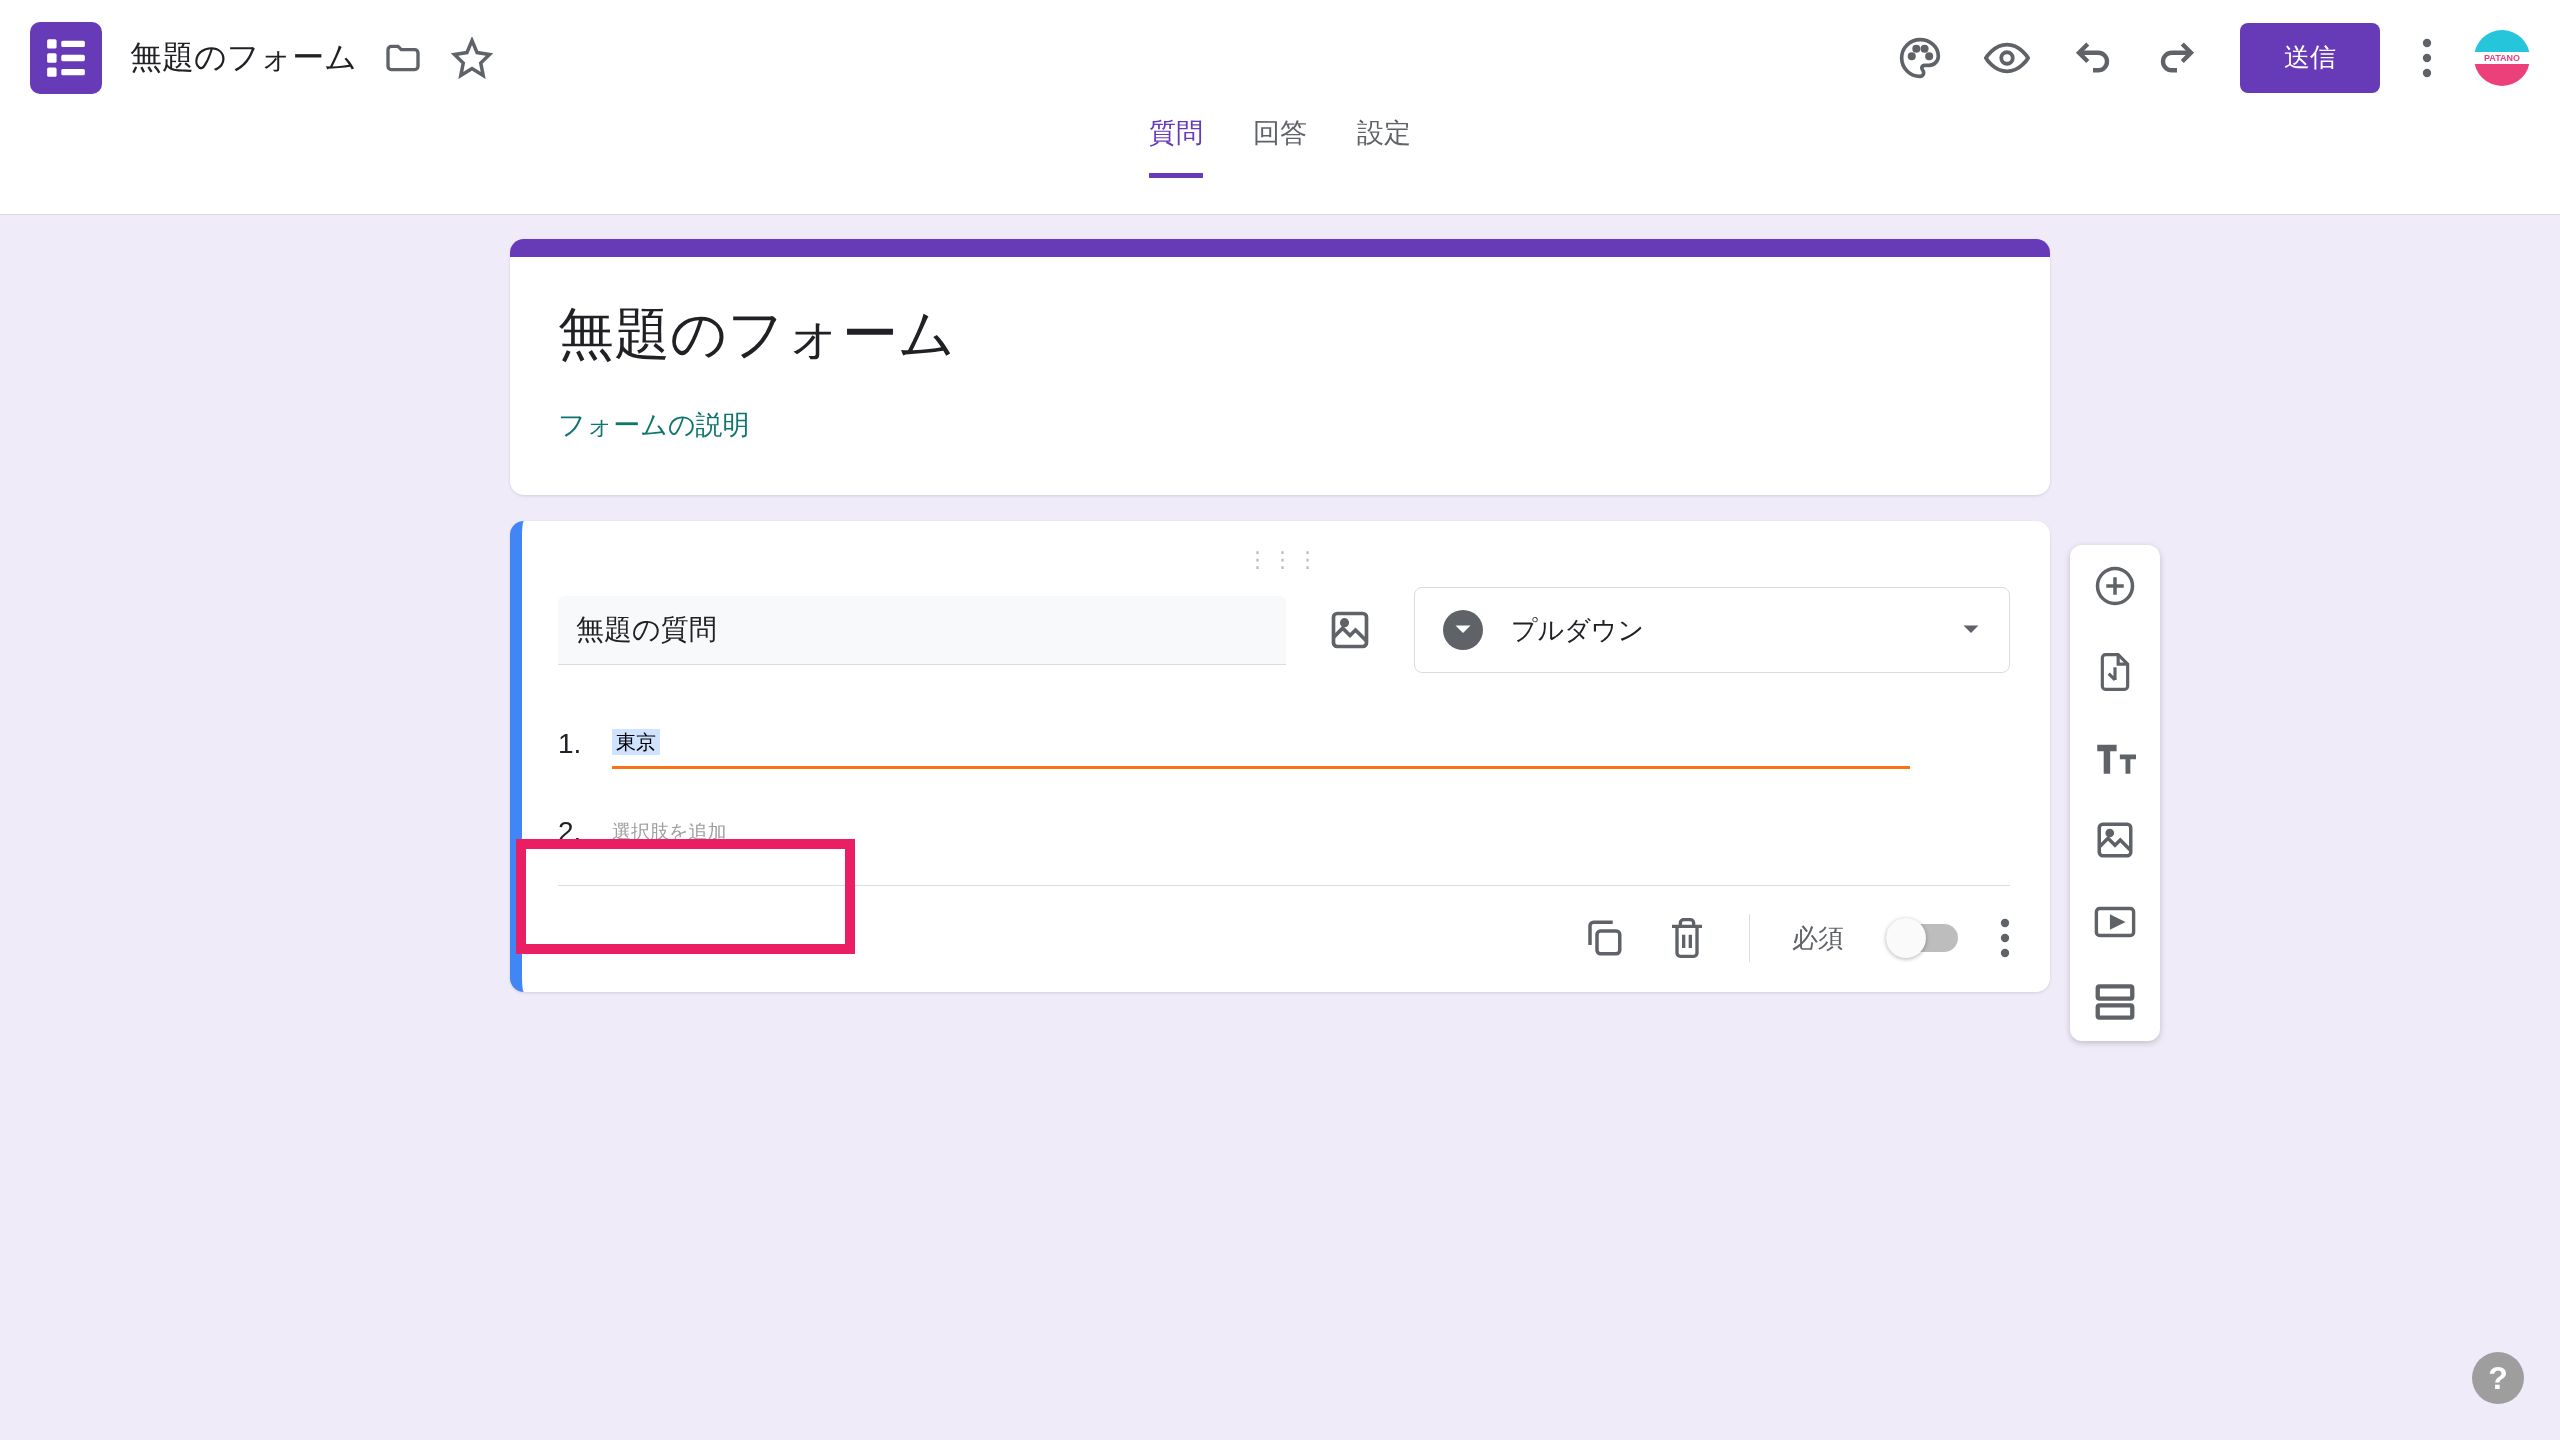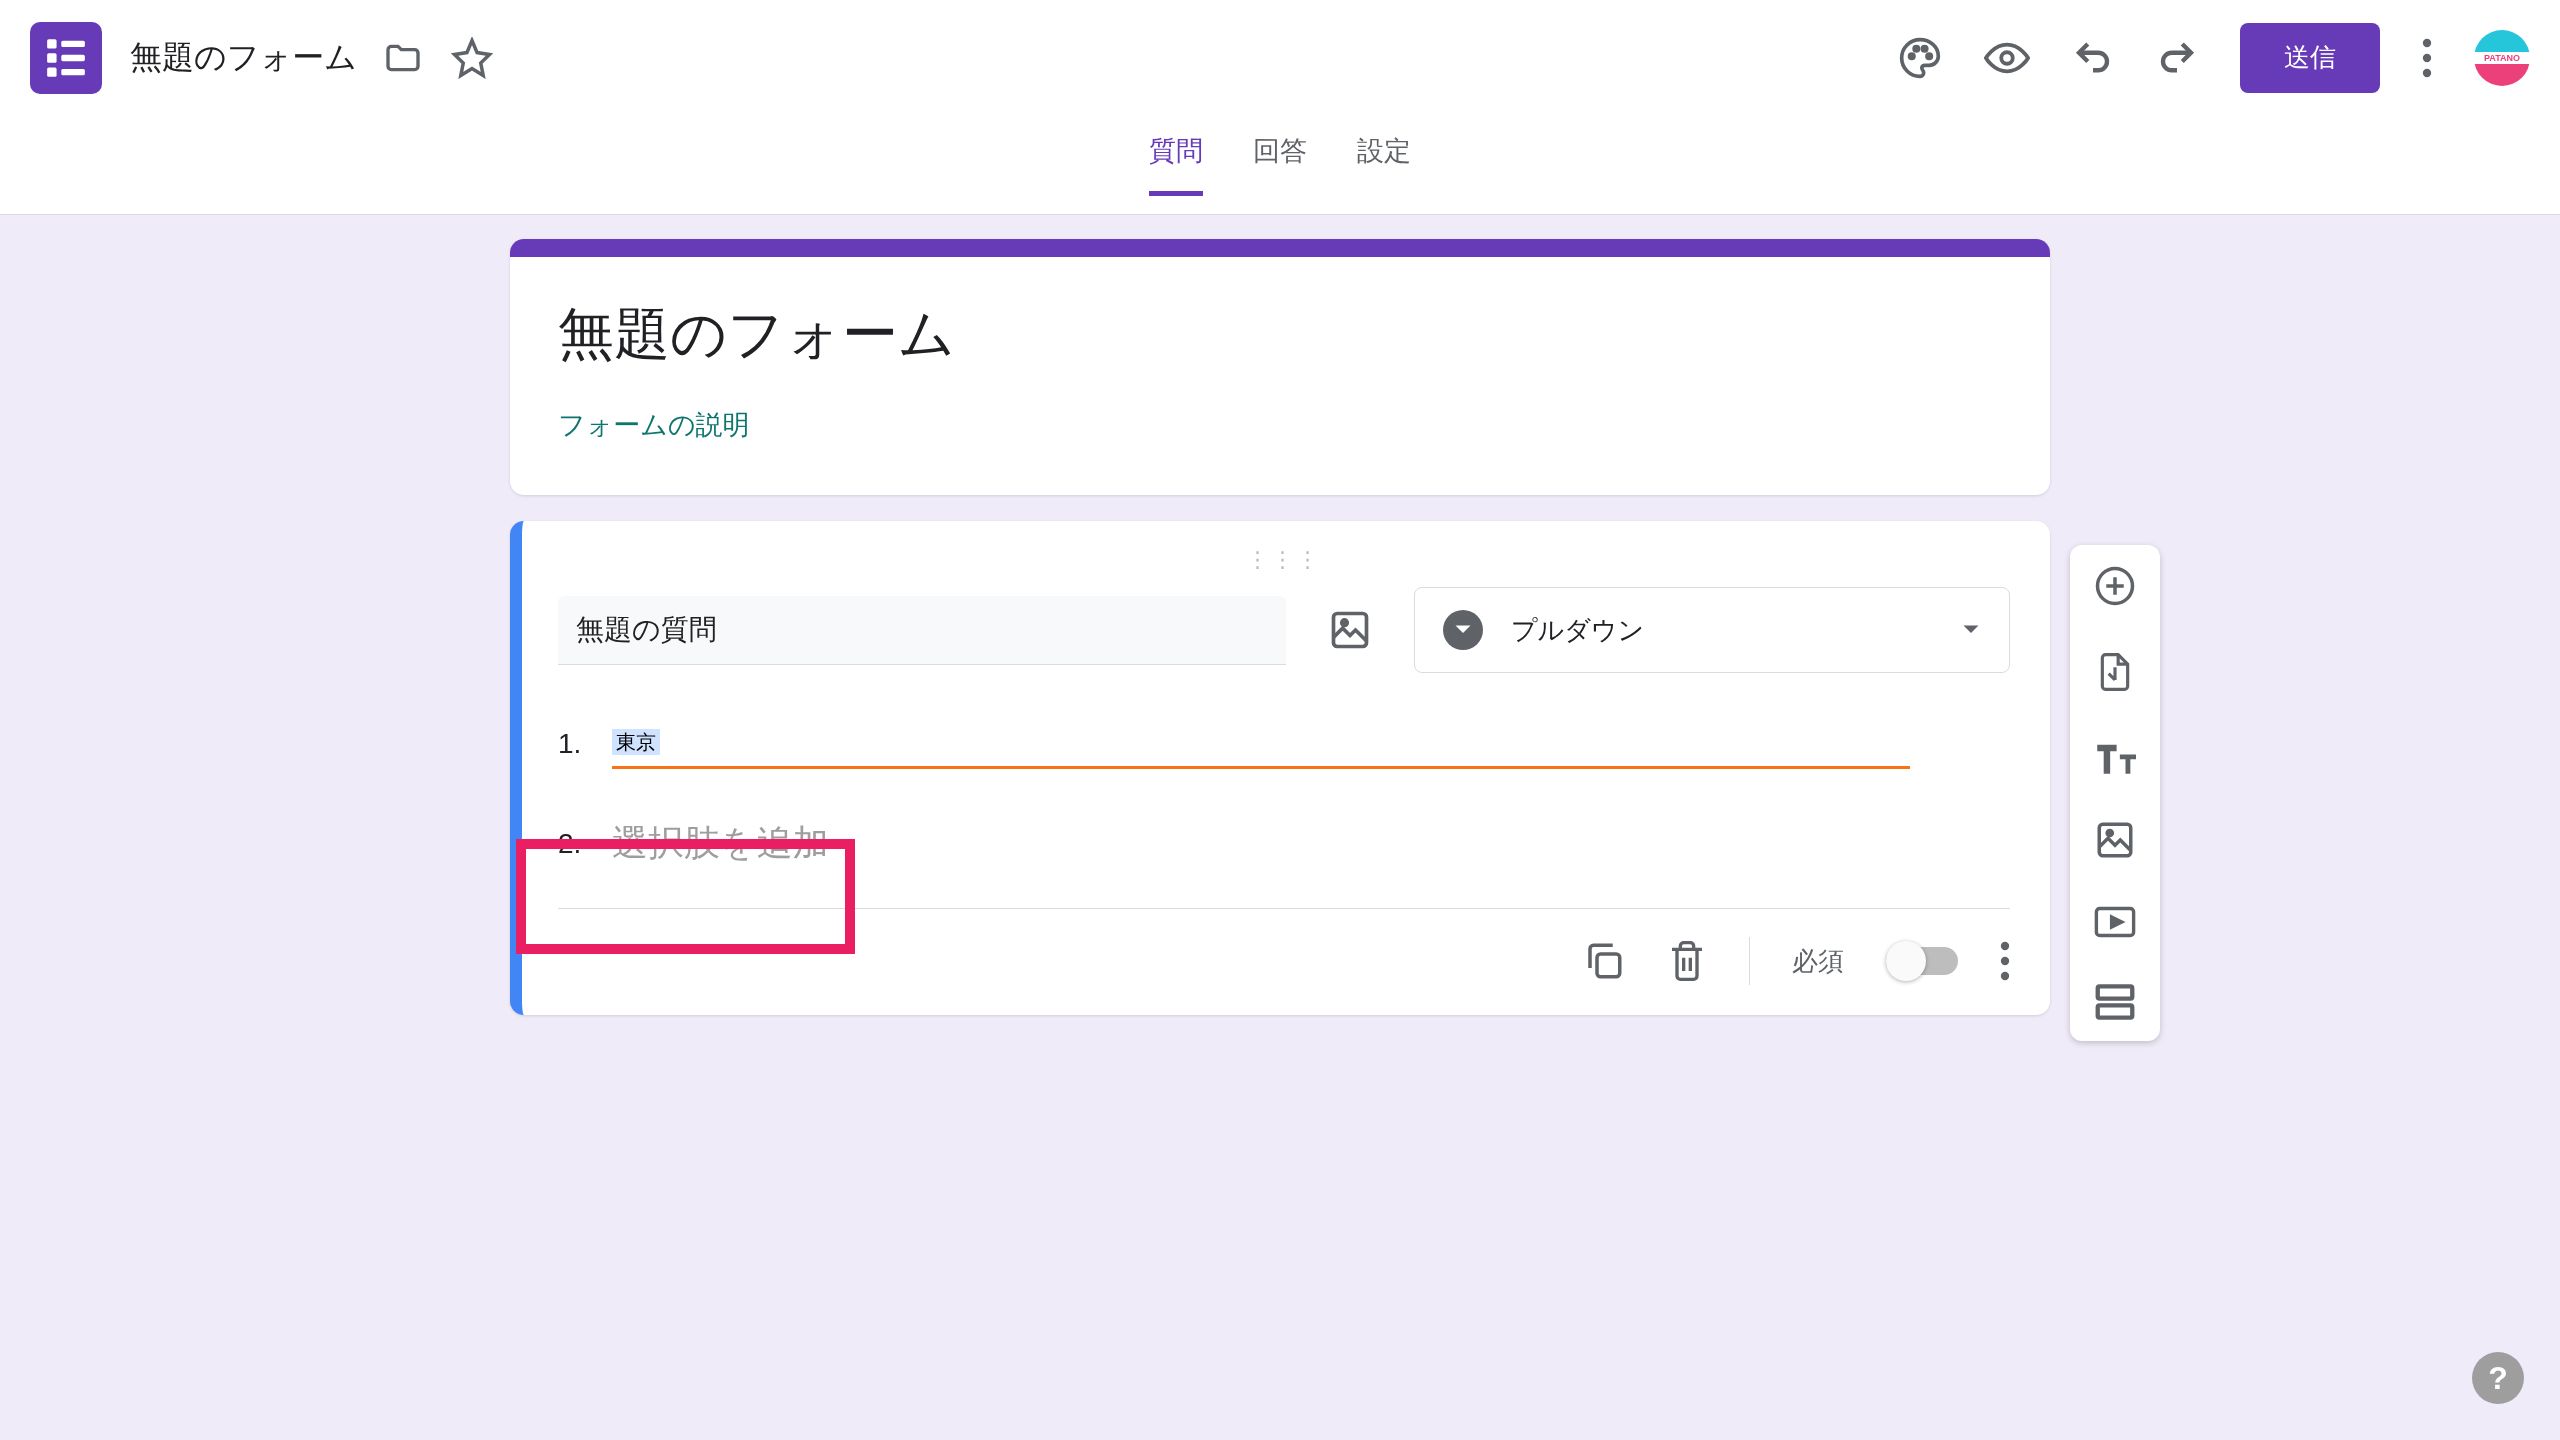--- a/index.html
+++ b/index.html
@@ -8,21 +8,21 @@
 .header { background: #fff; height: 115px; display: flex; align-items: center; padding: 0 30px; }
 .logo { width: 72px; height: 72px; background: #673ab7; border-radius: 10px; display: flex; align-items: center; justify-content: center; margin-right: 28px; }
 .doc-title { font-size: 32px; color: #202124; margin-right: 26px; }
 .hdr-icon { color: #5f6368; margin-right: 28px; cursor: pointer; }
 .save-status { font-size: 21px; color: #5f6368; line-height: 1.5; }
 .flex-spacer { flex: 1; }
 .hdr-right { display: flex; align-items: center; gap: 42px; }
 .send-btn { background: #673ab7; color: #fff; border: none; border-radius: 8px; padding: 0 44px; height: 70px; font-size: 26px; cursor: pointer; }
 .avatar { width: 56px; height: 56px; border-radius: 50%; background: linear-gradient(180deg, #26c6da 40%, #fff 40%, #fff 60%, #ec407a 60%); display: flex; align-items: center; justify-content: center; font-size: 9px; color: #ec407a; font-weight: bold; }
 
-.tabs { background: #fff; height: 100px; display: flex; align-items: center; justify-content: center; gap: 50px; border-bottom: 1px solid #dadce0; }
+.tabs { background: #fff; height: 100px; display: flex; align-items: flex-start; justify-content: center; gap: 50px; border-bottom: 1px solid #dadce0; }
 .tab { font-size: 27px; color: #5f6368; padding-bottom: 22px; cursor: pointer; border-bottom: 5px solid transparent; }
 .tab.active { color: #673ab7; border-bottom-color: #673ab7; }
 
 .workspace { display: flex; justify-content: center; padding-top: 24px; position: relative; }
 .form-col { width: 1540px; position: relative; }
 
 .card { background: #fff; border-radius: 14px; margin-bottom: 26px; box-shadow: 0 1px 3px rgba(0,0,0,0.12); }
 .title-card { border-top: 18px solid #673ab7; padding: 40px 48px 52px; }
 .form-title { font-size: 56px; color: #202124; margin-bottom: 34px; }
 .form-desc { font-size: 27px; color: #0f766e; }
@@ -35,21 +35,21 @@
 .type-select { flex: 0 0 596px; height: 86px; border: 1px solid #dadce0; border-radius: 8px; display: flex; align-items: center; padding: 4px 28px; cursor: pointer; }
 .type-icon { width: 40px; height: 40px; background: #5f6368; border-radius: 50%; display: flex; align-items: center; justify-content: center; margin-right: 28px; }
 .type-label { font-size: 26px; color: #202124; flex: 1; }
 .type-arrow { color: #5f6368; }
 
 .opt-row { display: flex; align-items: center; margin-bottom: 40px; }
 .opt-num { font-size: 28px; color: #202124; margin-right: 18px; width: 36px; }
 .opt-input { flex: 1; border: none; border-bottom: 3px solid #f97316; font-size: 20px; padding: 10px 0; outline: none; margin-right: 100px; }
 .opt-input::selection { background: #bbdefb; }
 .opt-selected { background: #cfe2ff; padding: 2px 4px; }
-.opt-placeholder { color: #9e9e9e; font-size: 36px; padding: 10px 0; cursor: text; }
+.opt-placeholder { color: #9e9e9e; font-size: 19px; padding: 10px 0; cursor: text; }
 
 .highlight-box { position: absolute; border: 10px solid #e91e63; pointer-events: none; }
 
 .q-footer { display: flex; align-items: center; justify-content: flex-end; gap: 42px; border-top: 1px solid #dadce0; padding-top: 28px; margin-top: 30px; }
 .foot-icon { color: #5f6368; cursor: pointer; }
 .divider-v { width: 1px; height: 48px; background: #dadce0; }
 .req-label { font-size: 26px; color: #5f6368; }
 .toggle { width: 72px; height: 28px; background: #bdbdbd; border-radius: 14px; position: relative; cursor: pointer; }
 .toggle::after { content: ''; position: absolute; left: 0; top: -6px; width: 40px; height: 40px; background: #fafafa; border-radius: 50%; box-shadow: 0 1px 4px rgba(0,0,0,0.3); }
 

